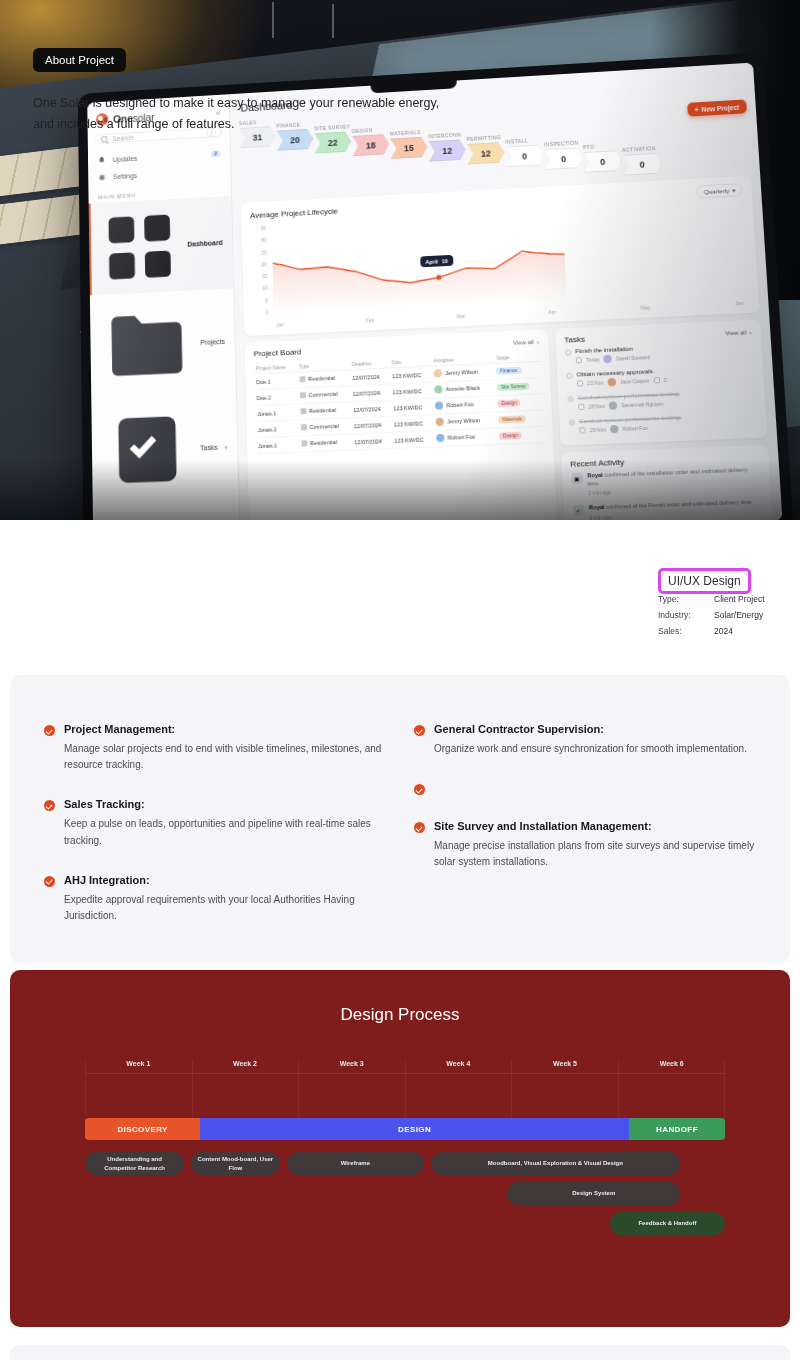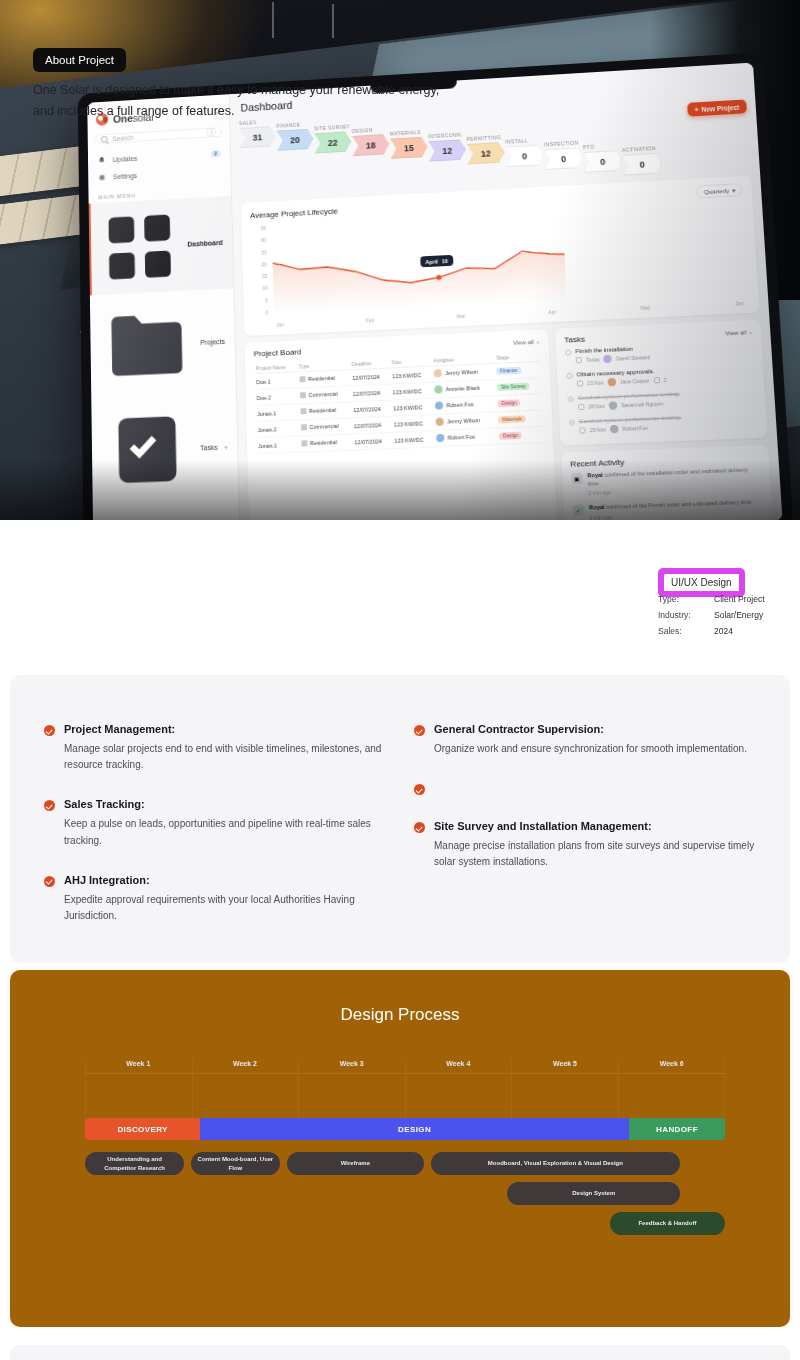--- a/index.html
+++ b/index.html
@@ -141,44 +141,44 @@
   .act-time { font-size:5px; color:#b0b0b8; margin-top:1.5px; }
 
   .glare { position:absolute; inset:0; pointer-events:none; border-radius:8px;
         background: linear-gradient(112deg, rgba(255,255,255,.22) 0%, rgba(255,255,255,0) 26%,
                     rgba(0,0,0,0) 62%, rgba(10,14,24,.30) 100%); }
 
   
   .about { position:absolute; left:0; top:520px; width:800px; height:155px; }
   .about-badge { position:absolute; left:33px; top:48px; background:#0d0d0d; color:#fff;
         font-size:11.5px; border-radius:6px; padding:6px 12px; }
-  .about-body { position:absolute; left:33px; top:80px; width:420px; font-size:12.5px;
+  .about-body { position:absolute; left:33px; top:93px; width:420px; font-size:12.5px;
         color:#222229; line-height:1.65; }
-  .tag-uiux { position:absolute; left:658px; top:568px; border:6px solid #d946ef;
-        border-radius:5px; font-size:10px; color:#2c2c34; padding:3px 7px; }
+  .tag-uiux { position:absolute; left:658px; top:568px; border:3px solid #d946ef;
+        border-radius:5px; font-size:12px; color:#2c2c34; padding:3px 7px; }
   .meta { position:absolute; left:658px; top:594px; font-size:8.5px; color:#2c2c34; }
   .meta-row { display:flex; margin-bottom:6px;gap:12px; }
   .meta-k { width:44px; color:#41414a; }
   .meta-v { color:#2c2c34; }
 
   
   .features { position:absolute; left:10px; top:675px; width:780px; height:288px;
         background:#f5f4f7; border-radius:10px; padding:48px 34px; display:flex; gap:28px; }
   .fcol { flex:1; display:flex; flex-direction:column; gap:25px; }
   .feat { display:flex; gap:9px; }
   .check { width:11px;height:11px;border-radius:50%;background:#e0491f;flex:none;margin-top:2px;
         position:relative; }
   .check:after { content:""; position:absolute; left:3px; top:2.6px; width:3px; height:5.2px;
         border:1.4px solid #fff; border-top:0; border-left:0; transform:rotate(42deg); }
   .feat-t { font-size:11px; font-weight:700; color:#17171d; margin-bottom:6px; }
   .feat-d { font-size:10px; color:#4c4c55; line-height:1.62; }
 
   
   .dp { position:absolute; left:10px; top:970px; width:780px; height:357px;
-        background:#a16207; border-radius:10px; overflow:hidden; }
+        background:#7f1d1d; border-radius:10px; overflow:hidden; }
   .dp-title { text-align:center; color:#fff; font-size:17px; padding-top:35px; font-weight:400; }
   .dp-grid { position:absolute; left:85px; top:1060px; width:640px; height:200px; }
   .weeks { position:relative; display:flex; border-bottom:1px solid rgba(255,255,255,.09); }
   .wk { flex:1; text-align:center; font-size:7px; color:#e8e9ee; padding-bottom:6px;
         font-weight:600; }
   .vlines { position:absolute; left:0; top:0; width:100%; height:78px; display:flex; }
   .vline { flex:1; border-right:1px solid rgba(255,255,255,.055); }
   .vline:first-child { border-left:1px solid rgba(255,255,255,.055); }
   .phases { position:absolute; left:0; top:58px; width:100%; height:22px; display:flex;
         border-radius:4px; overflow:hidden; }

